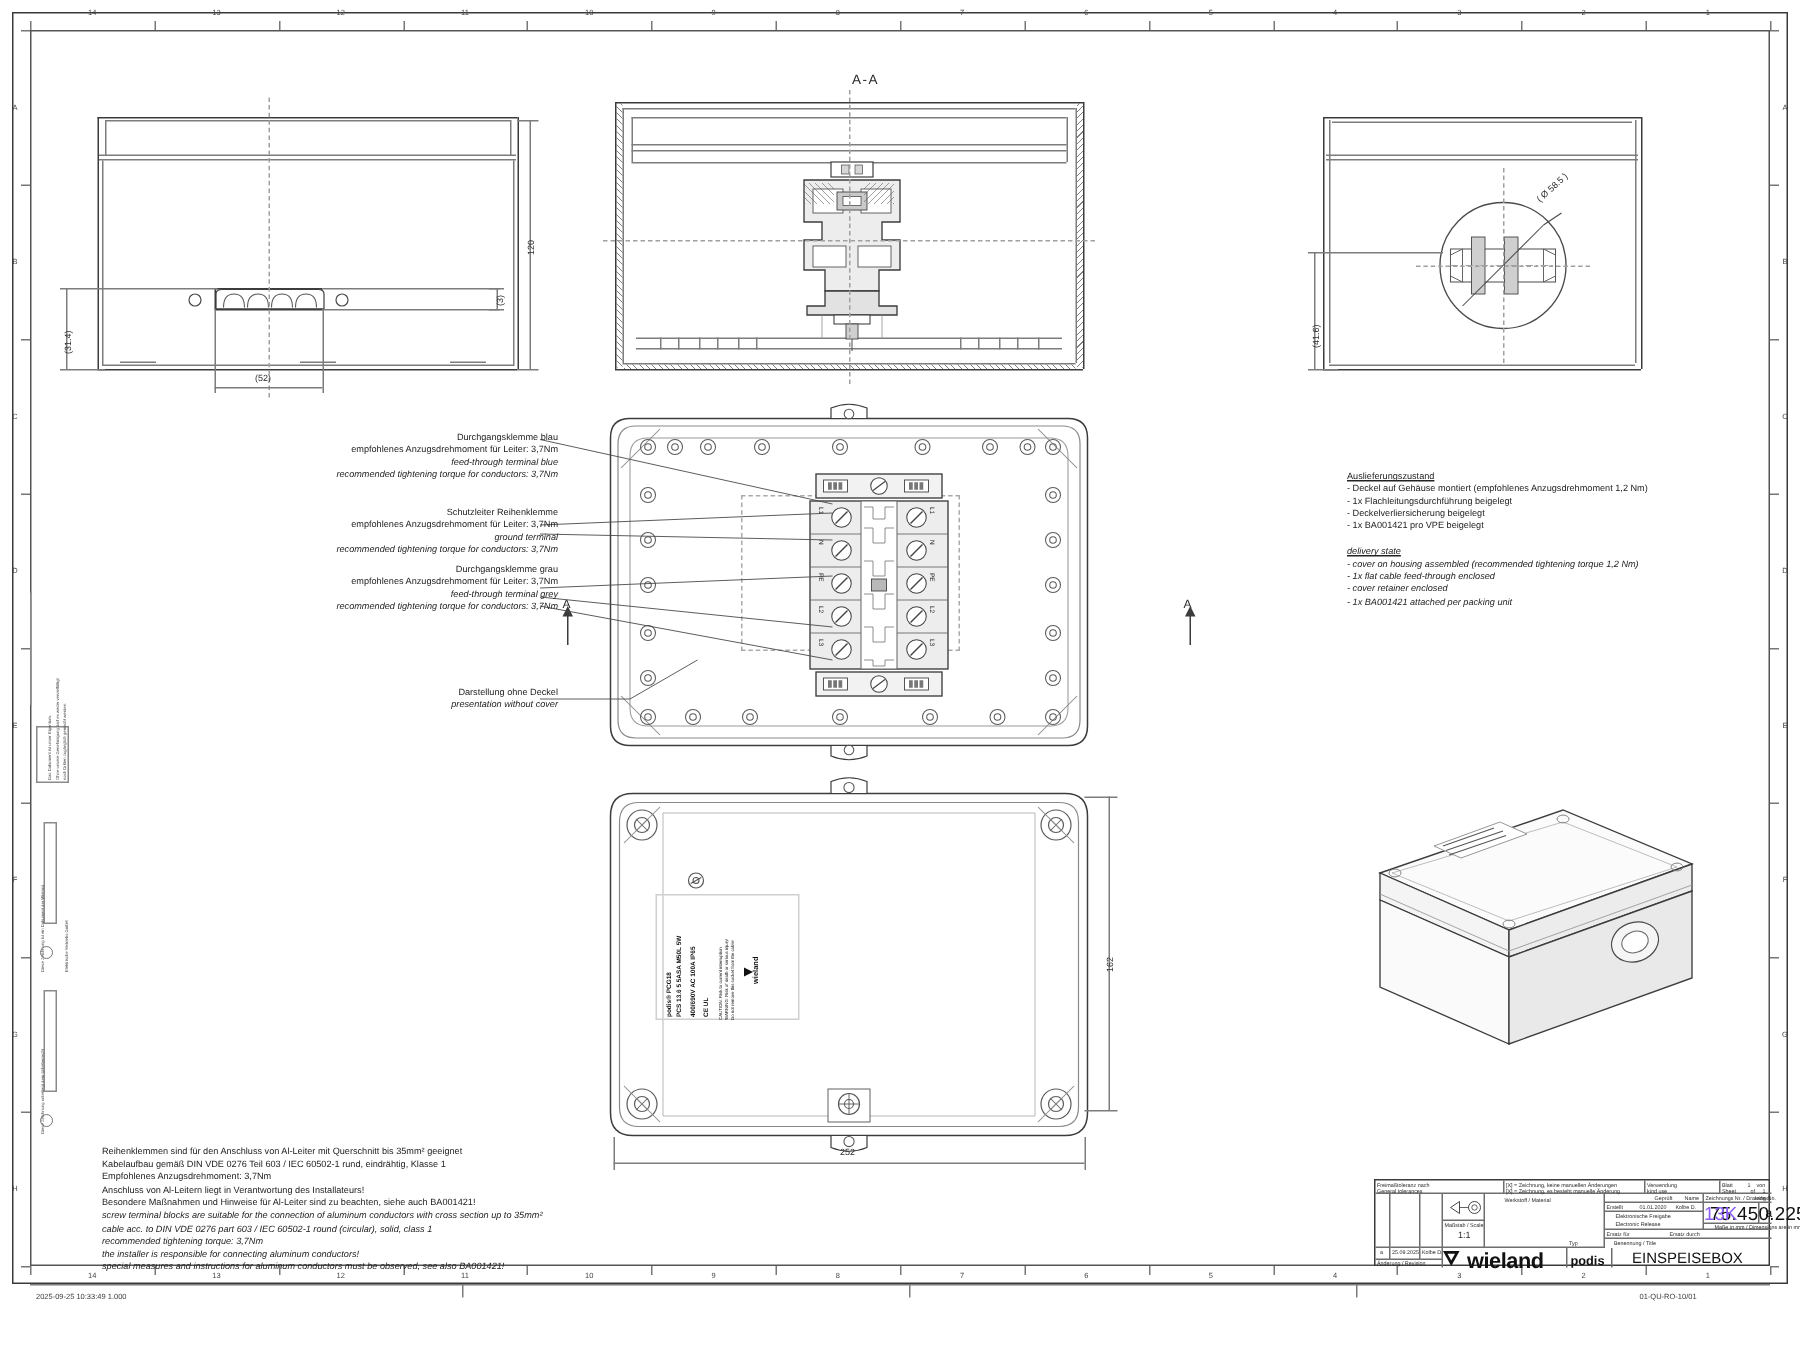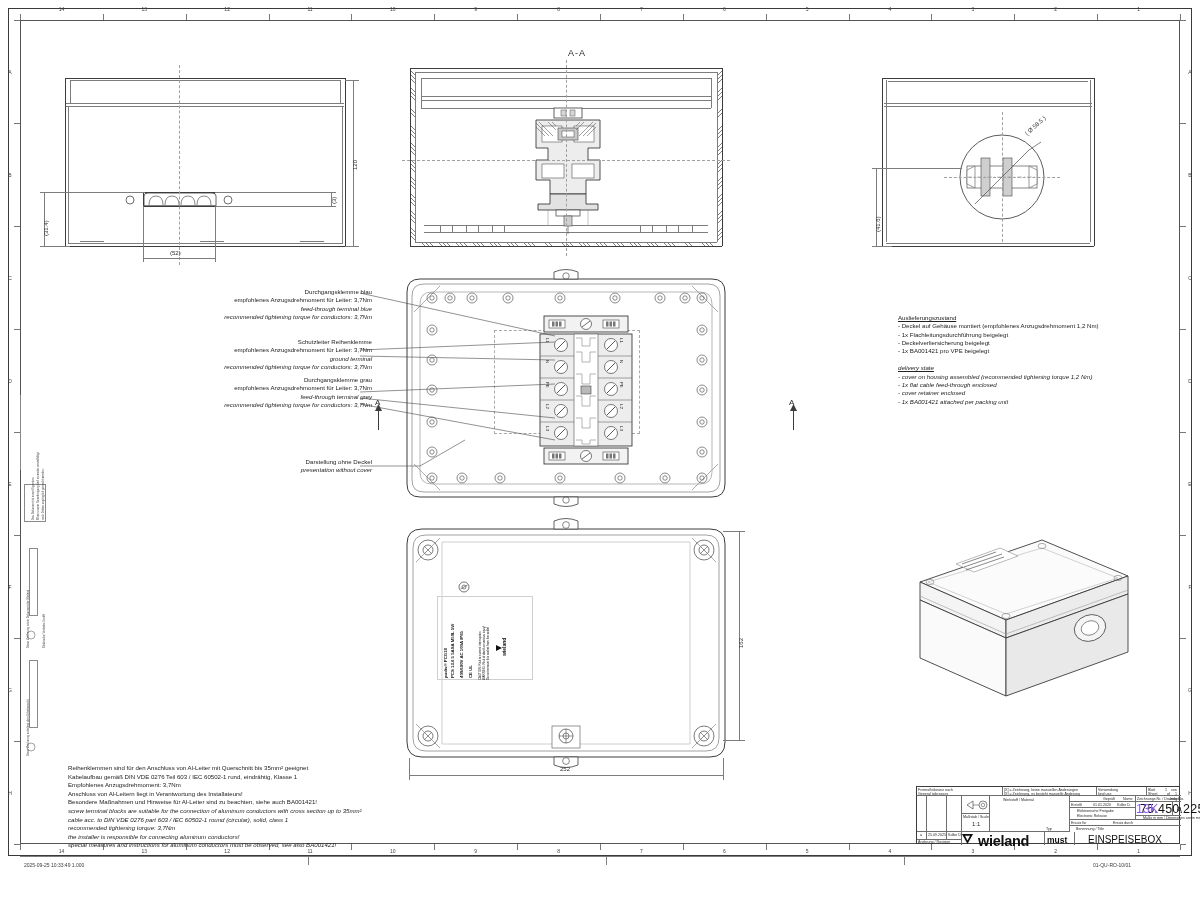--- a/index.html
+++ b/index.html
@@ -911,21 +911,21 @@
   </div>
 
   <div style="position:absolute; left:1136px; top:802px; font-size:12.5px; color:#8b5cf6; white-space:nowrap;">13K</div>
   <div id="idxchar" style="left:1177px; top:804px;">a</div>
 
   <div id="brandwieland" style="left:978px; top:833px;">wieland</div>
   <svg class="wlogo" style="left:961px; top:833px;" viewBox="0 0 14 13">
     <path d="M1,1 L13,1 L7,12 Z" fill="#111"></path>
     <path d="M4.3,3 L9.7,3 L7,8 Z" fill="#fff"></path>
   </svg>
-  <div id="brandpodis" style="left:1047px; top:835px;">must</div>
+  <div id="brandpodis" style="left:1047px; top:835px;">podis</div>
   <div id="prodname" style="left:1088px; top:834px;">EINSPEISEBOX</div>
 
   <div id="footstamp">2025-09-25 10:33:49  1.000</div>
   <div id="footcode">01-QU-RO-10/01</div>
   <div class="ln thin h1" style="left:20px; top:856px; width:1160px;"></div>
   <div class="ln thin v1" style="left:308px; top:856px; height:9px;"></div>
   <div class="ln thin v1" style="left:606px; top:856px; height:9px;"></div>
   <div class="ln thin v1" style="left:904px; top:856px; height:9px;"></div>
 
 </div>

